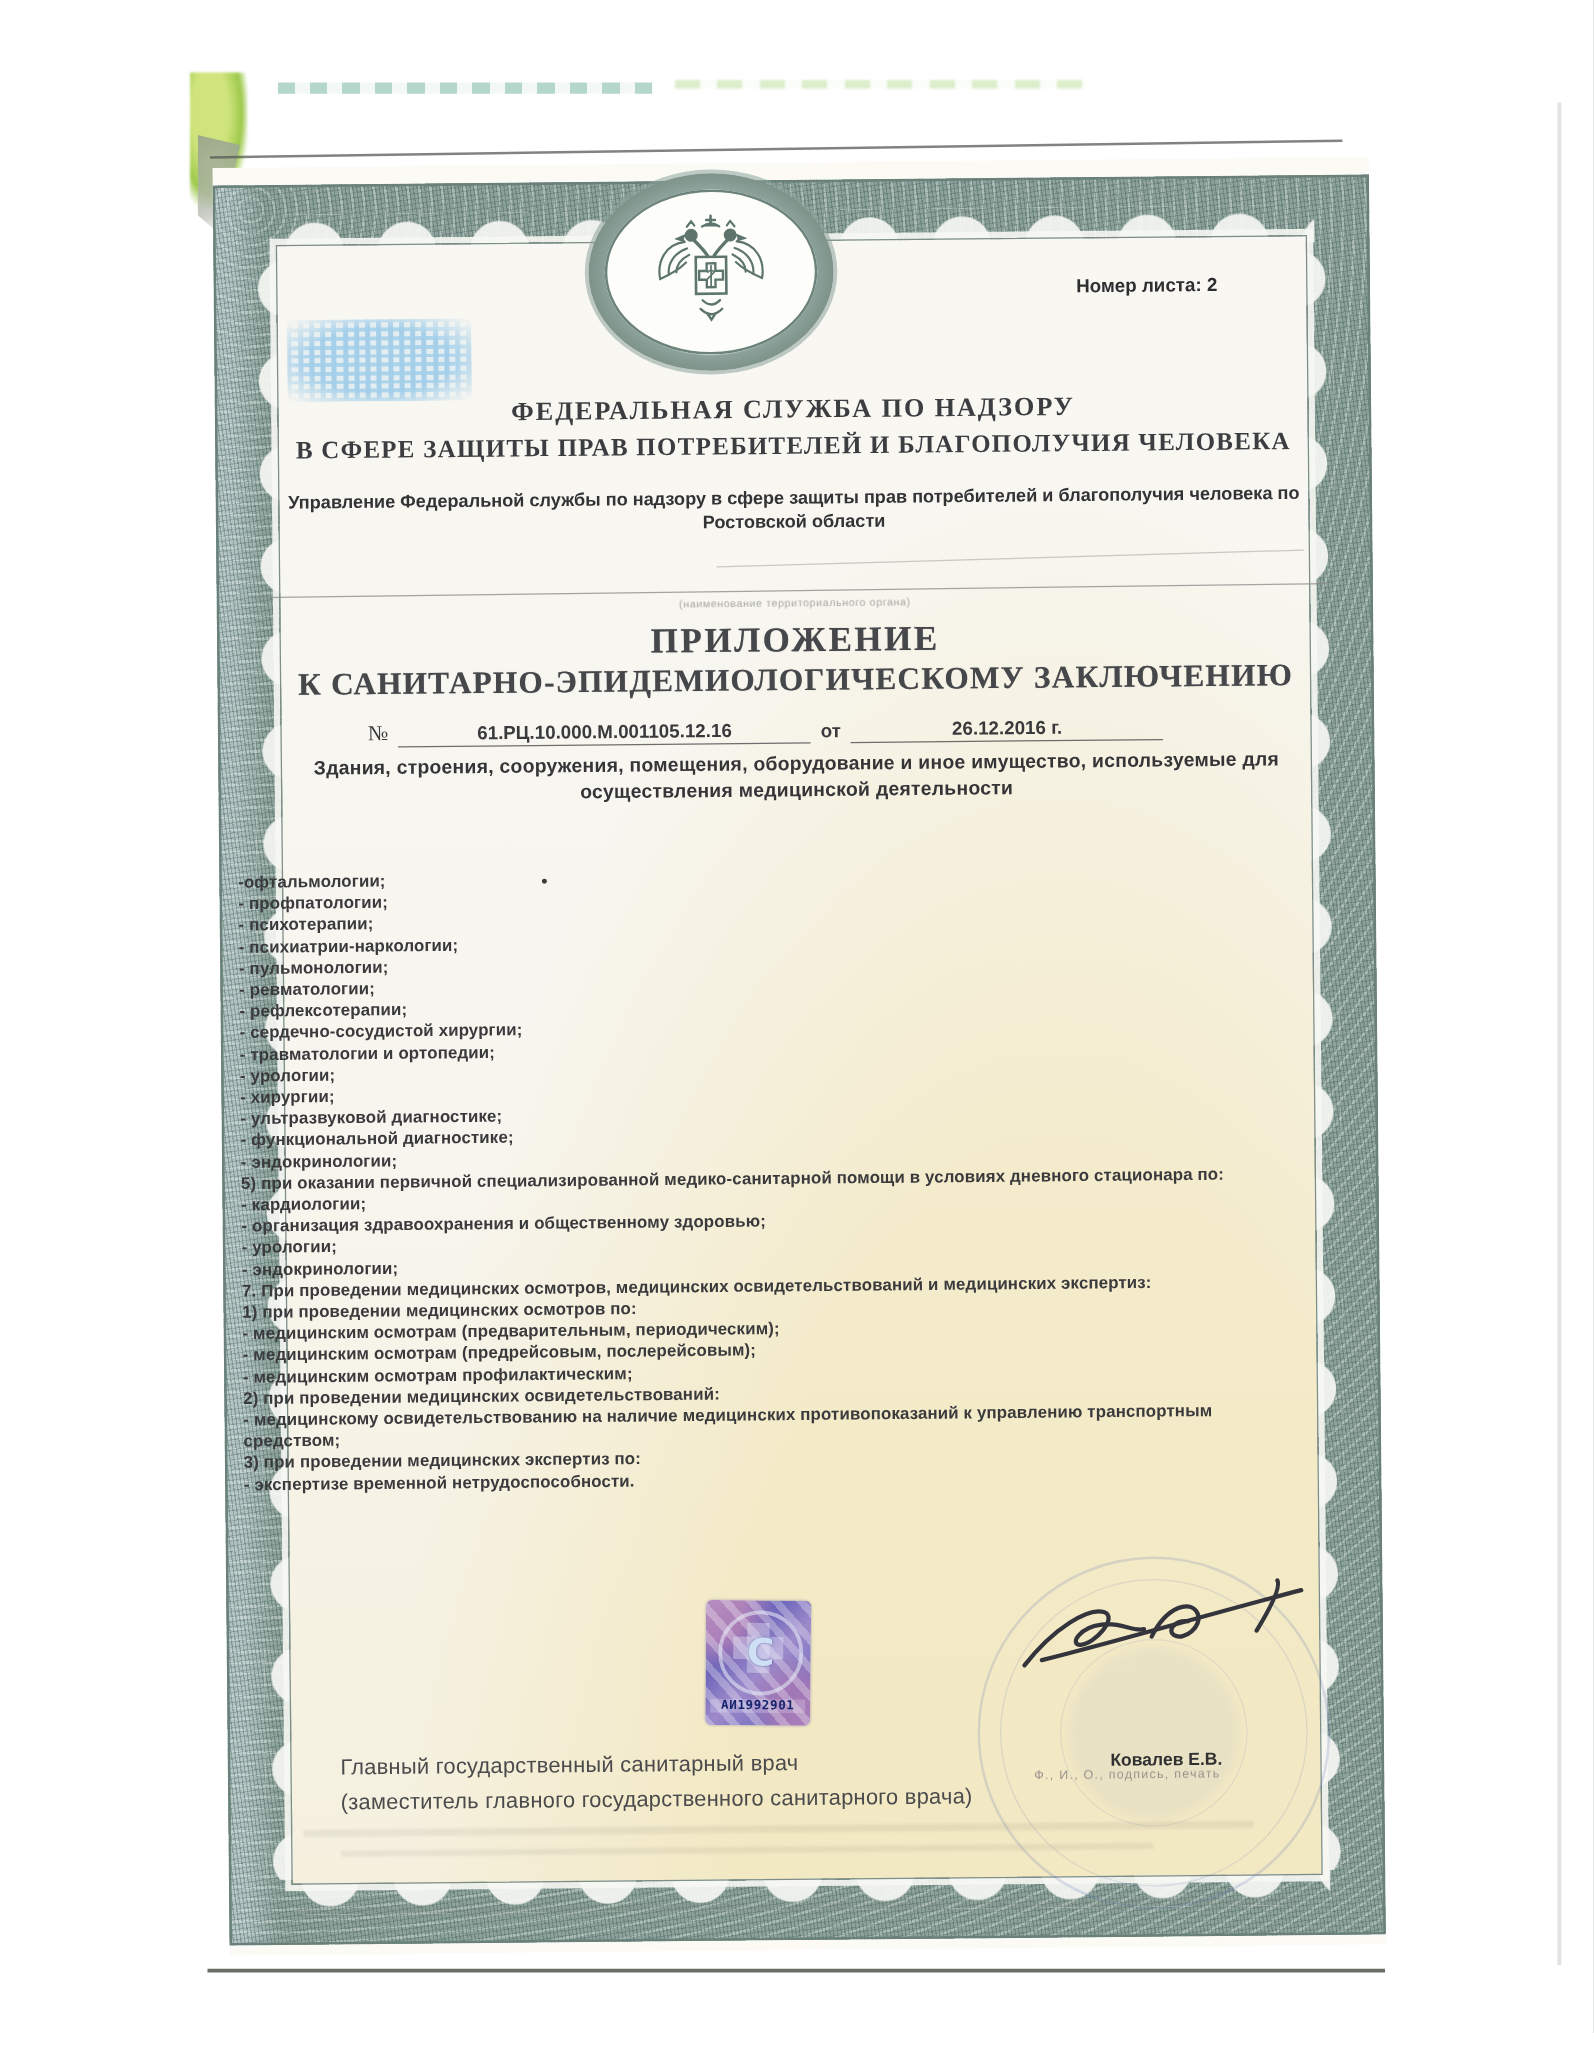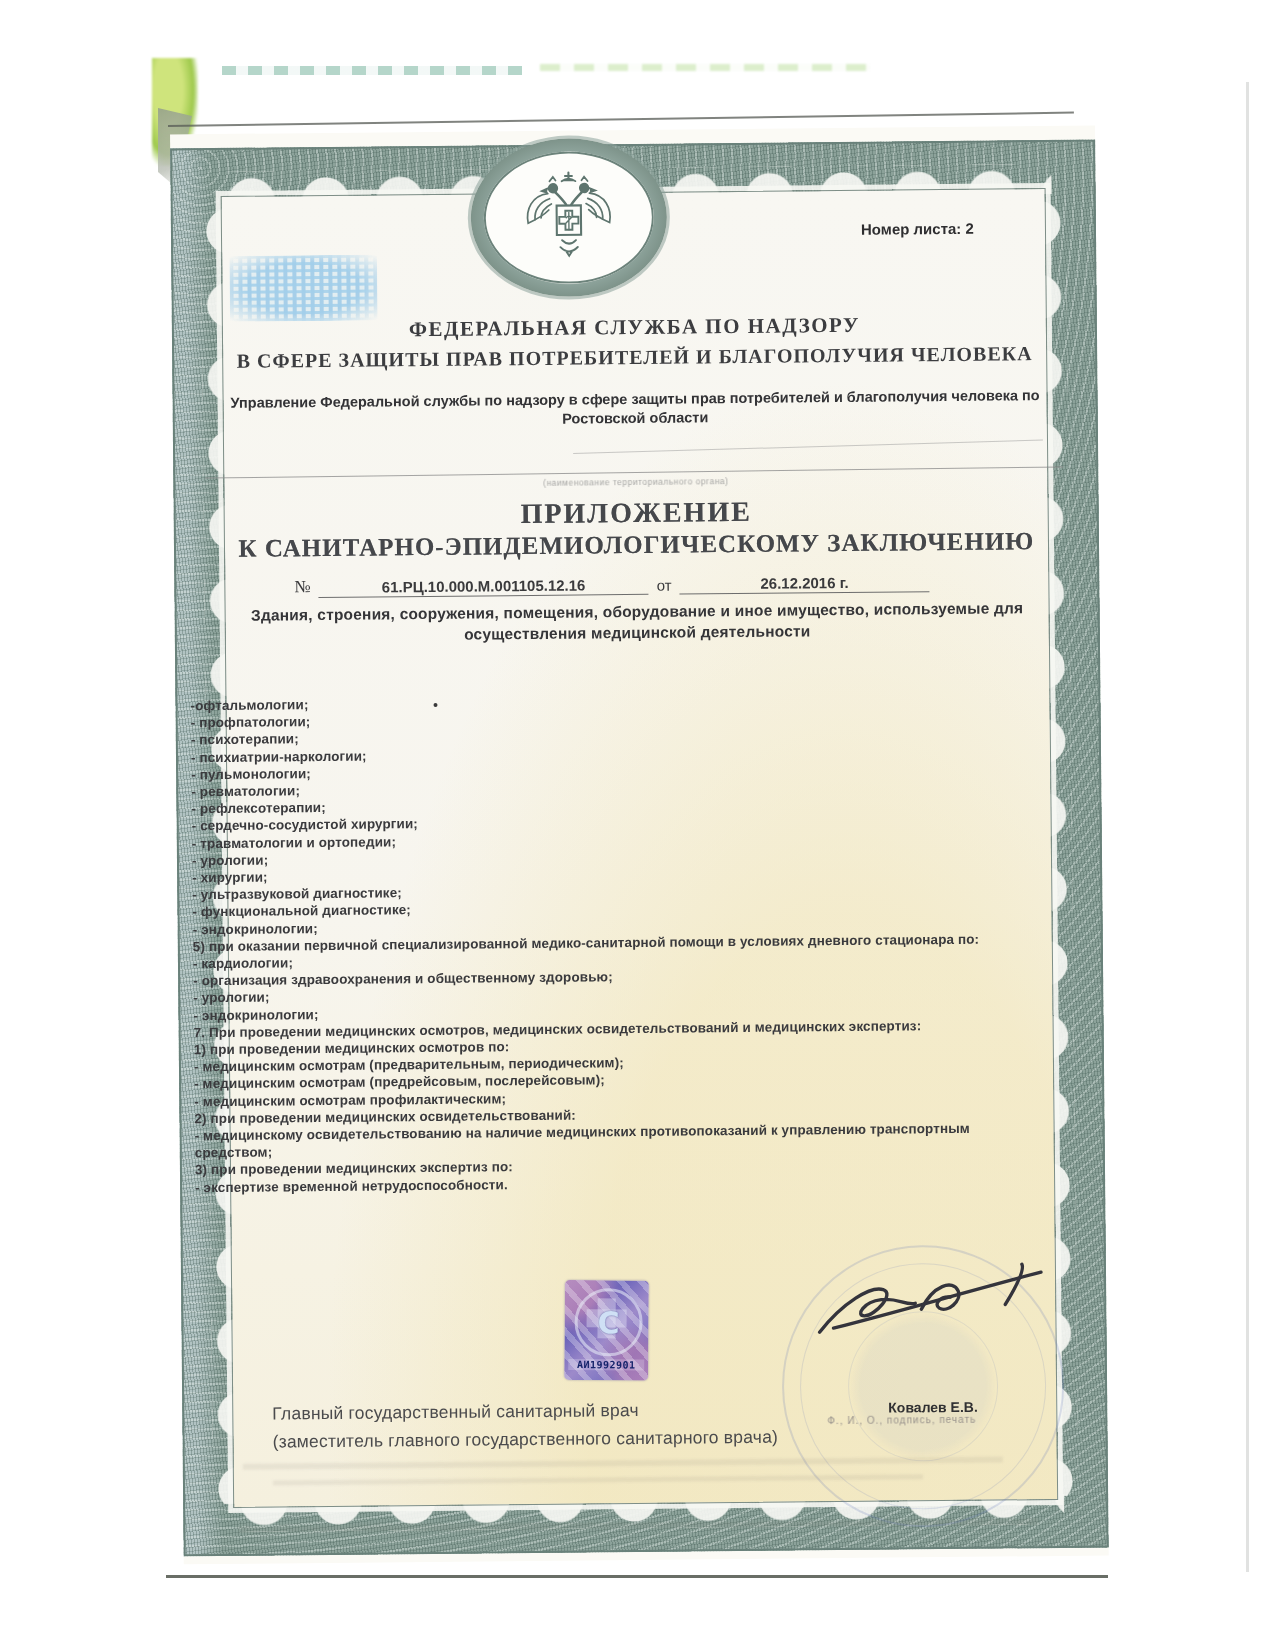--- a/index.html
+++ b/index.html
@@ -89,21 +89,21 @@
     letter-spacing:2px;color:#45474b;text-shadow:0 0 .6px rgba(69,71,75,.6);}
   .title2{left:10px;top:401px;width:905px;text-align:center;font-size:25px;font-weight:bold;
     letter-spacing:1px;color:#45474b;text-shadow:0 0 .6px rgba(69,71,75,.6);}
   .numline{left:120px;top:444px;width:700px;display:flex;align-items:flex-end;gap:8px;
     font-size:15px;color:#3a3a3c;}
   .numline .lbl{font-family:"Liberation Serif",serif;font-size:17px;padding-bottom:1px;}
   .numline .ul{border-bottom:1.5px solid #6d6d6d;text-align:center;font-weight:bold;
     padding-bottom:1px;}
   .ul-number{width:330px;}
   .ul-date{width:250px;}
-  .of-label{font-weight:normal;padding-bottom:1px;}
+  .of-label{font-weight:bold;padding-bottom:1px;}
   .subject{left:40px;top:472px;width:845px;text-align:center;font-size:15.5px;font-weight:bold;
     line-height:20.5px;color:#353538;letter-spacing:.2px;}
   .ink-dot{left:258px;top:571px;width:4px;height:4px;border-radius:50%;background:#3a3a3a;}
 
   .list{left:15px;top:563px;width:790px;font-size:13.5px;font-weight:bold;color:#3a3a3d;
     letter-spacing:.1px;}
   .list .list-line{line-height:17.2px;}
 
   
   .hologram{left:383px;top:1150px;width:84px;height:100px;border-radius:5px;transform:rotate(1deg);

